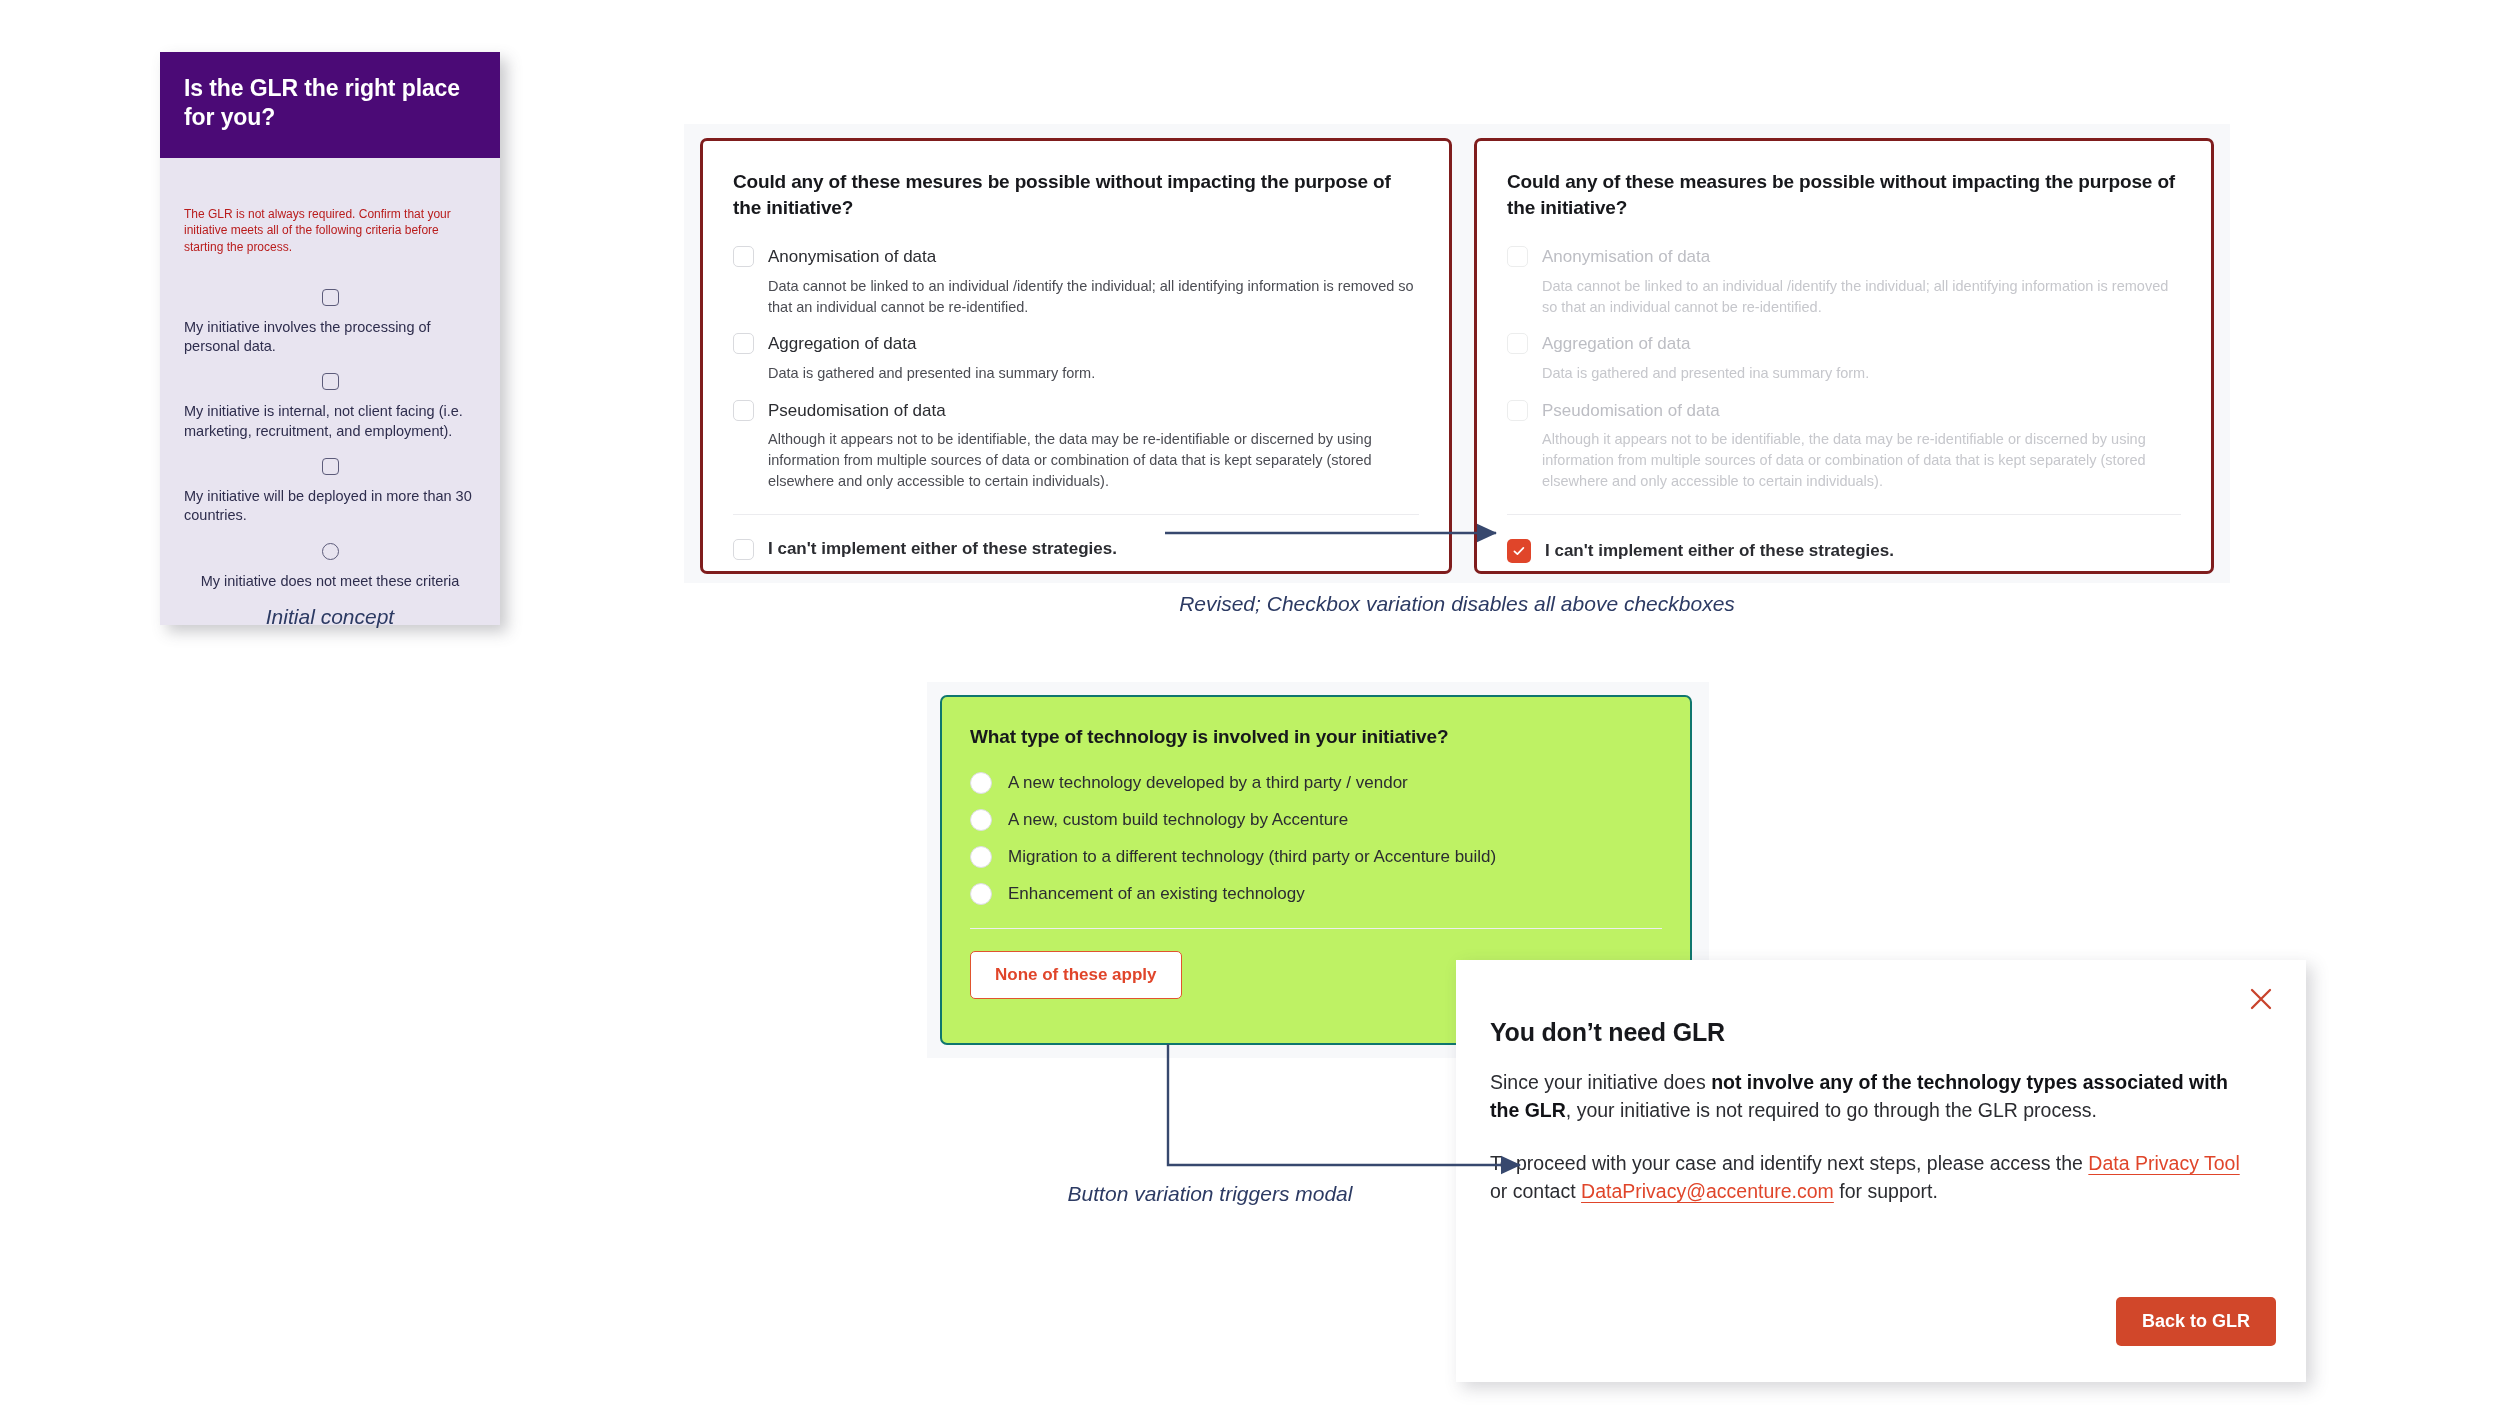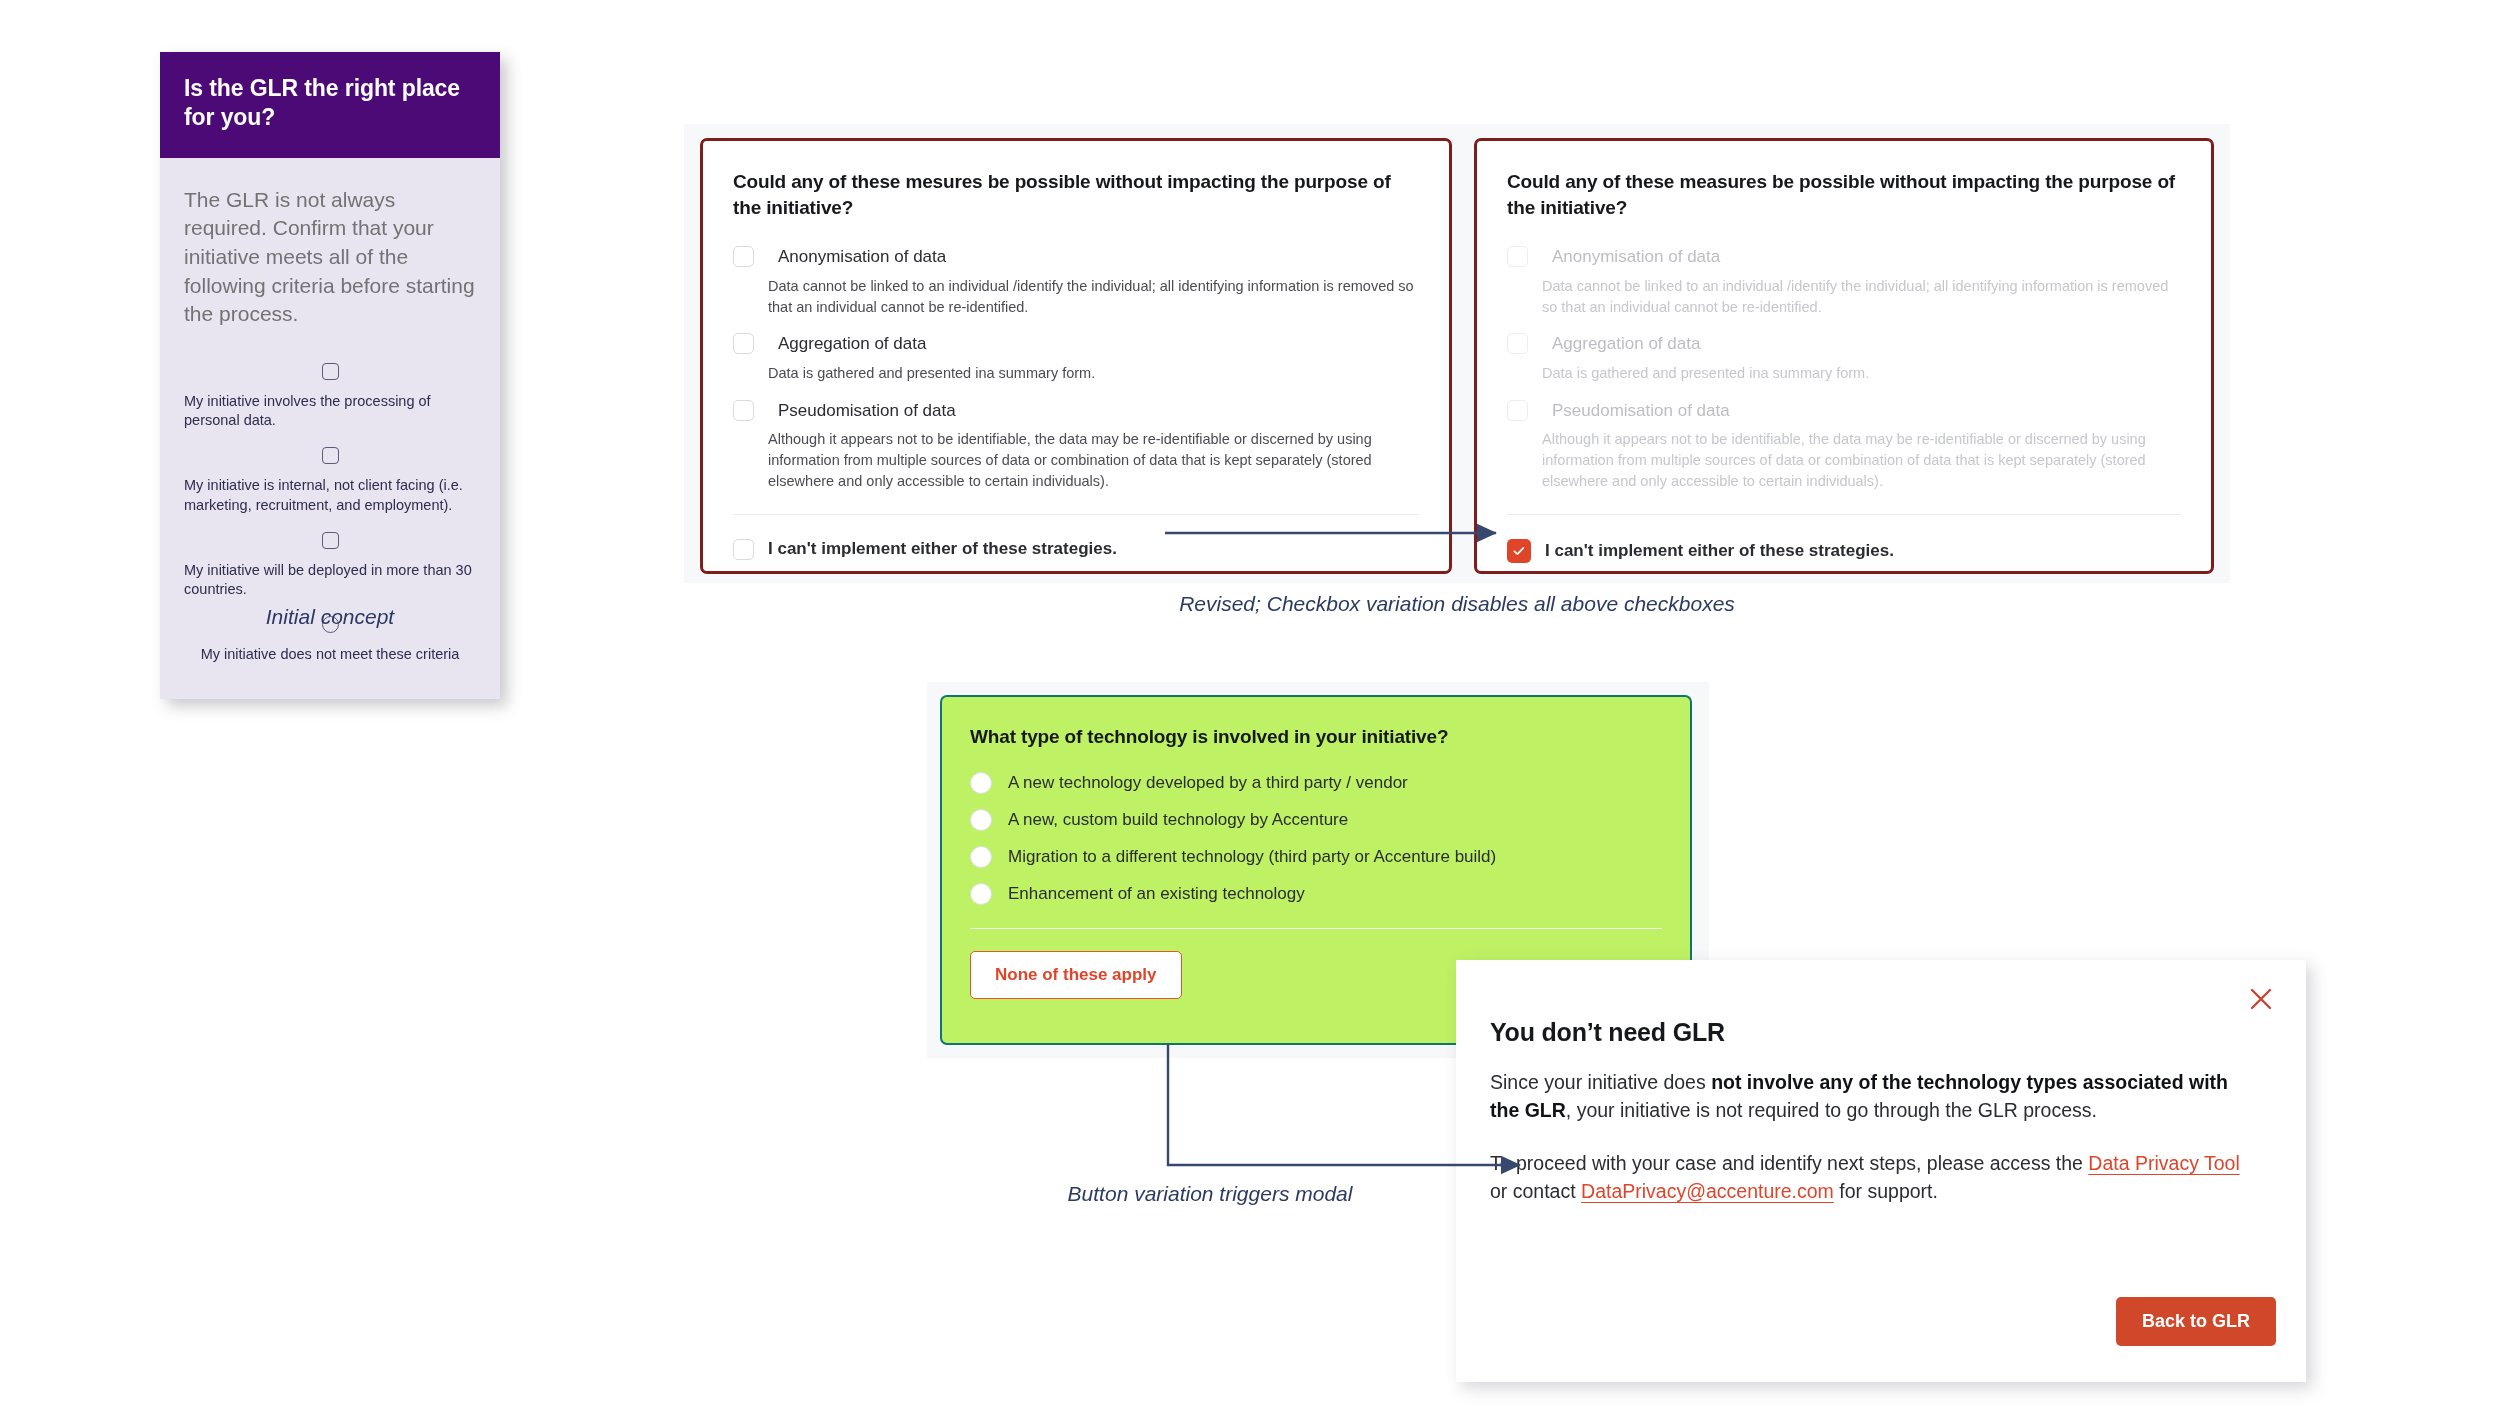--- a/index.html
+++ b/index.html
@@ -28,24 +28,25 @@
     font-weight: bold;
     line-height: 1.26;
     letter-spacing: -0.1px;
   }
   .concept-body {
     background: #e8e4f0;
     padding: 28px 24px 34px 24px;
     min-height: 330px;
   }
   .concept-intro {
-    color: #737373;
-    font-size: 21px;
+    color: #b91c1c;
+    font-size: 12px;
     line-height: 1.36;
     margin-bottom: 32px;
+    margin-top: 20px;
   }
   .criteria-list { display: flex; flex-direction: column; gap: 15px; }
   .criteria-row { display: flex; align-items: center; gap: 12px; flex-direction: column; }
   .cb-sm {
     width: 17px; height: 17px; flex: 0 0 17px;
     border: 1.6px solid #5c5b7a; border-radius: 4px;
     background: transparent; margin-top: 2px;
   }
   .rb-sm {
     width: 17px; height: 17px; flex: 0 0 17px;
@@ -80,21 +81,21 @@
   .cb-panel-right { left: 790px; width: 740px; }
 
   .q-title {
     font-size: 19px; font-weight: bold; color: #17181c;
     line-height: 1.35; letter-spacing: -0.15px;
   }
   .panel-pad { padding: 28px 30px 0 30px; }
 
   .opt-list { margin-top: 26px; }
   .opt { margin-bottom: 16px; }
-  .opt-head { display: flex; align-items: flex-start; gap: 24px; }
+  .opt-head { display: flex; align-items: flex-start; gap: 14px; }
   .cb-md {
     width: 21px; height: 21px; flex: 0 0 21px;
     border: 1.4px solid #d9dade; border-radius: 5px; background: #fff;
   }
   .opt-label { font-size: 17px; color: #2b2c31; line-height: 1.2; padding-top: 1px; }
   .opt-desc {
     font-size: 14.5px; color: #4b4c53; line-height: 1.44;
     margin: 8px 0 0 35px; max-width: 660px;
   }
   .divider { height: 1px; background: #ececef; margin: 22px 30px 0 30px; }

